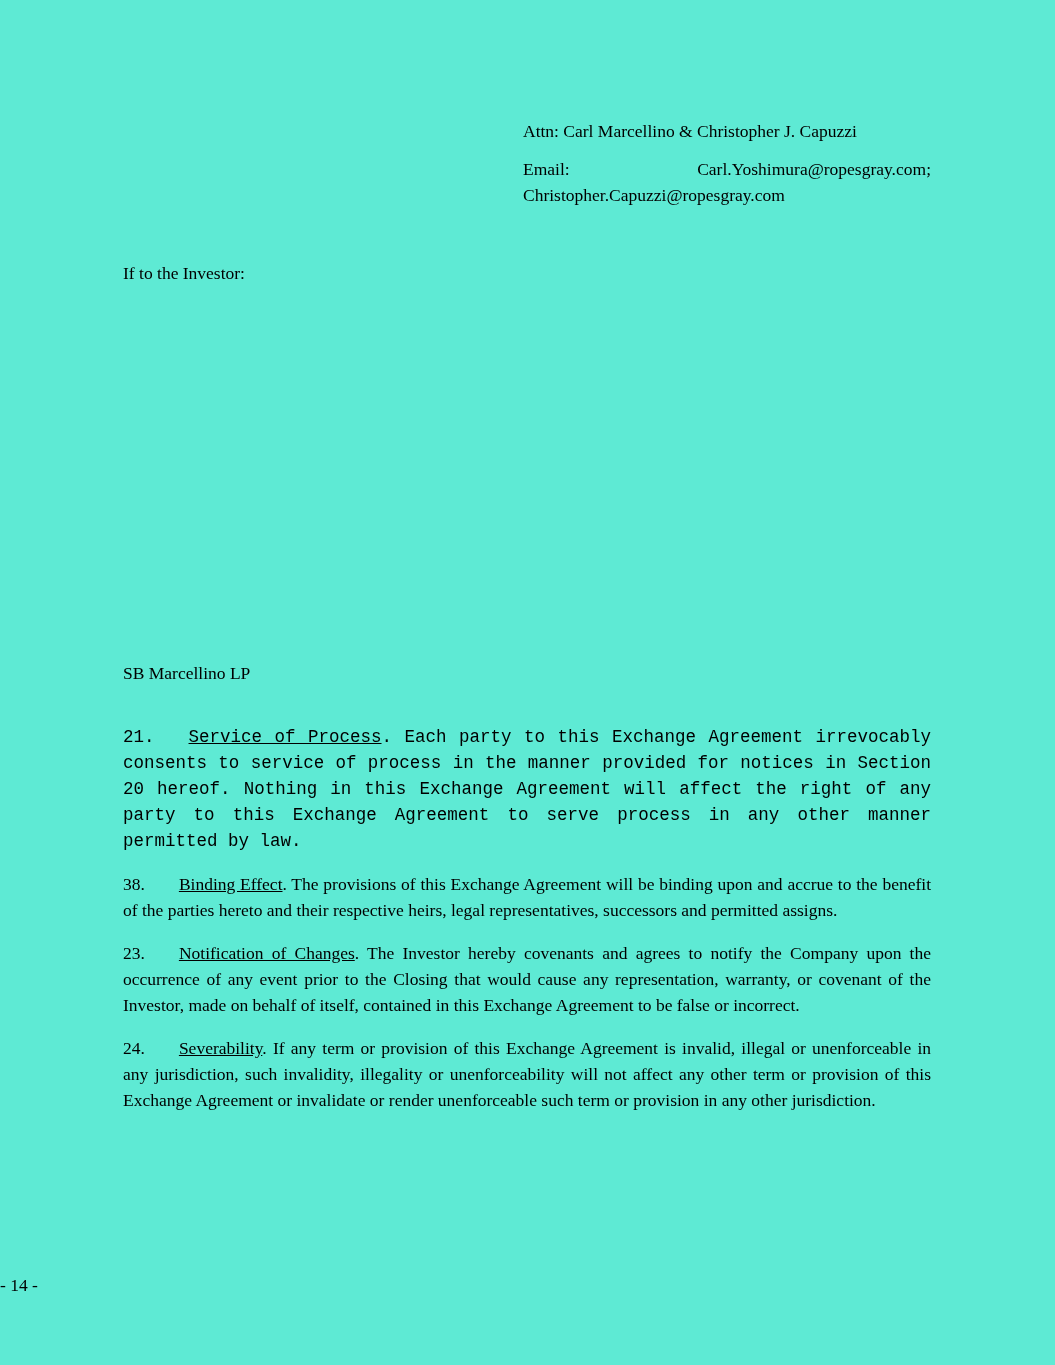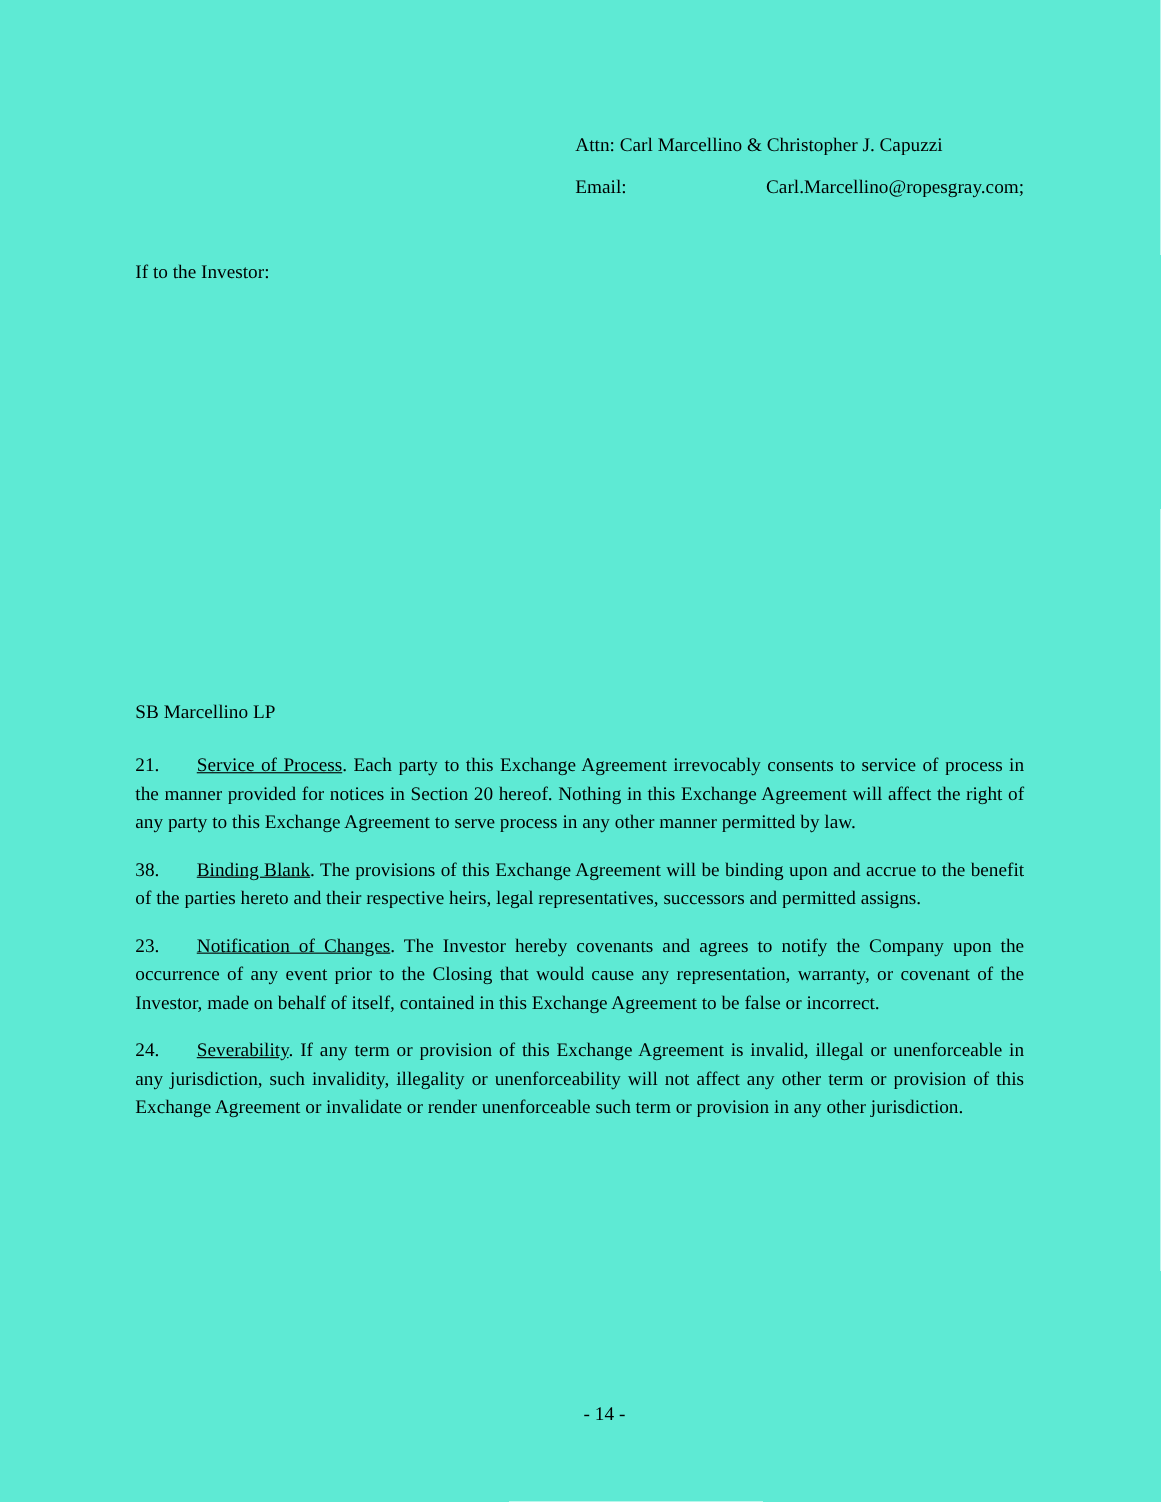--- a/index.html
+++ b/index.html
@@ -38,21 +38,21 @@
   }
   .two-col .right {
     width: 408px;
   }
   .gap-sm { margin-top: 12px; }
   .gap-lg { margin-top: 52px; }
   .para {
     text-align: justify;
     margin: 17px 0 0 0;
   }
-  .para:first-of-type { margin-top: 22px; }
+  .para:first-of-type { margin-top: 38px; font-family: Liberation Mono, monospace; }
   .num { }
   .tab {
     display: inline-block;
     width: 34px;
   }
   .title-underline {
     text-decoration: underline;
   }
   .remainder {
     margin-top: 28px;
@@ -60,49 +60,48 @@
     font-weight: bold;
     font-style: italic;
     font-variant: small-caps;
     letter-spacing: 0.2px;
   }
   .footer {
     position: absolute;
     left: 0;
     right: 0;
     top: 1272px;
-    text-align: center;
-    padding-left: 44px;
   }
 </style>
 </head>
 <body>
 
 <div class="page">
 
   <div class="indent-col">
     <div>Attn: Carl Marcellino &amp; Christopher J. Capuzzi</div>
     <div class="gap-sm">
       <div class="flex-line">
         <span>Email:</span>
-        <span>Carl.Marcellino@ropesgray.com;</span>
+        <span>Carl.Yoshimura@ropesgray.com;</span>
       </div>
+      <div>Christopher.Capuzzi@ropesgray.com</div>
     </div>
   </div>
 
   <div class="two-col gap-lg">
     <div class="left">If to the Investor:</div>
     <div class="right">SB Marcellino LP</div>
   </div>
 
 
 
   <p class="para"><span class="num">21.</span><span class="tab"></span><span class="title-underline">Service of Process</span><span>. Each party to this Exchange Agreement irrevocably consents to service of process in the manner provided for notices in Section 20 hereof. Nothing in this Exchange Agreement will affect the right of any party to this Exchange Agreement to serve process in any other manner permitted by law.</span></p>
 
-  <p class="para"><span class="num">38.</span><span class="tab"></span><span class="title-underline">Binding Blank</span><span>. The provisions of this Exchange Agreement will be binding upon and accrue to the benefit of the parties hereto and their respective heirs, legal representatives, successors and permitted assigns.</span></p>
+  <p class="para"><span class="num">38.</span><span class="tab"></span><span class="title-underline">Binding Effect</span><span>. The provisions of this Exchange Agreement will be binding upon and accrue to the benefit of the parties hereto and their respective heirs, legal representatives, successors and permitted assigns.</span></p>
 
   <p class="para"><span class="num">23.</span><span class="tab"></span><span class="title-underline">Notification of Changes</span><span>. The Investor hereby covenants and agrees to notify the Company upon the occurrence of any event prior to the Closing that would cause any representation, warranty, or covenant of the Investor, made on behalf of itself, contained in this Exchange Agreement to be false or incorrect.</span></p>
 
   <p class="para"><span class="num">24.</span><span class="tab"></span><span class="title-underline">Severability</span><span>. If any term or provision of this Exchange Agreement is invalid, illegal or unenforceable in any jurisdiction, such invalidity, illegality or unenforceability will not affect any other term or provision of this Exchange Agreement or invalidate or render unenforceable such term or provision in any other jurisdiction.</span></p>
 
 
   <div class="footer">- 14 -</div>
 
 </div>
 

